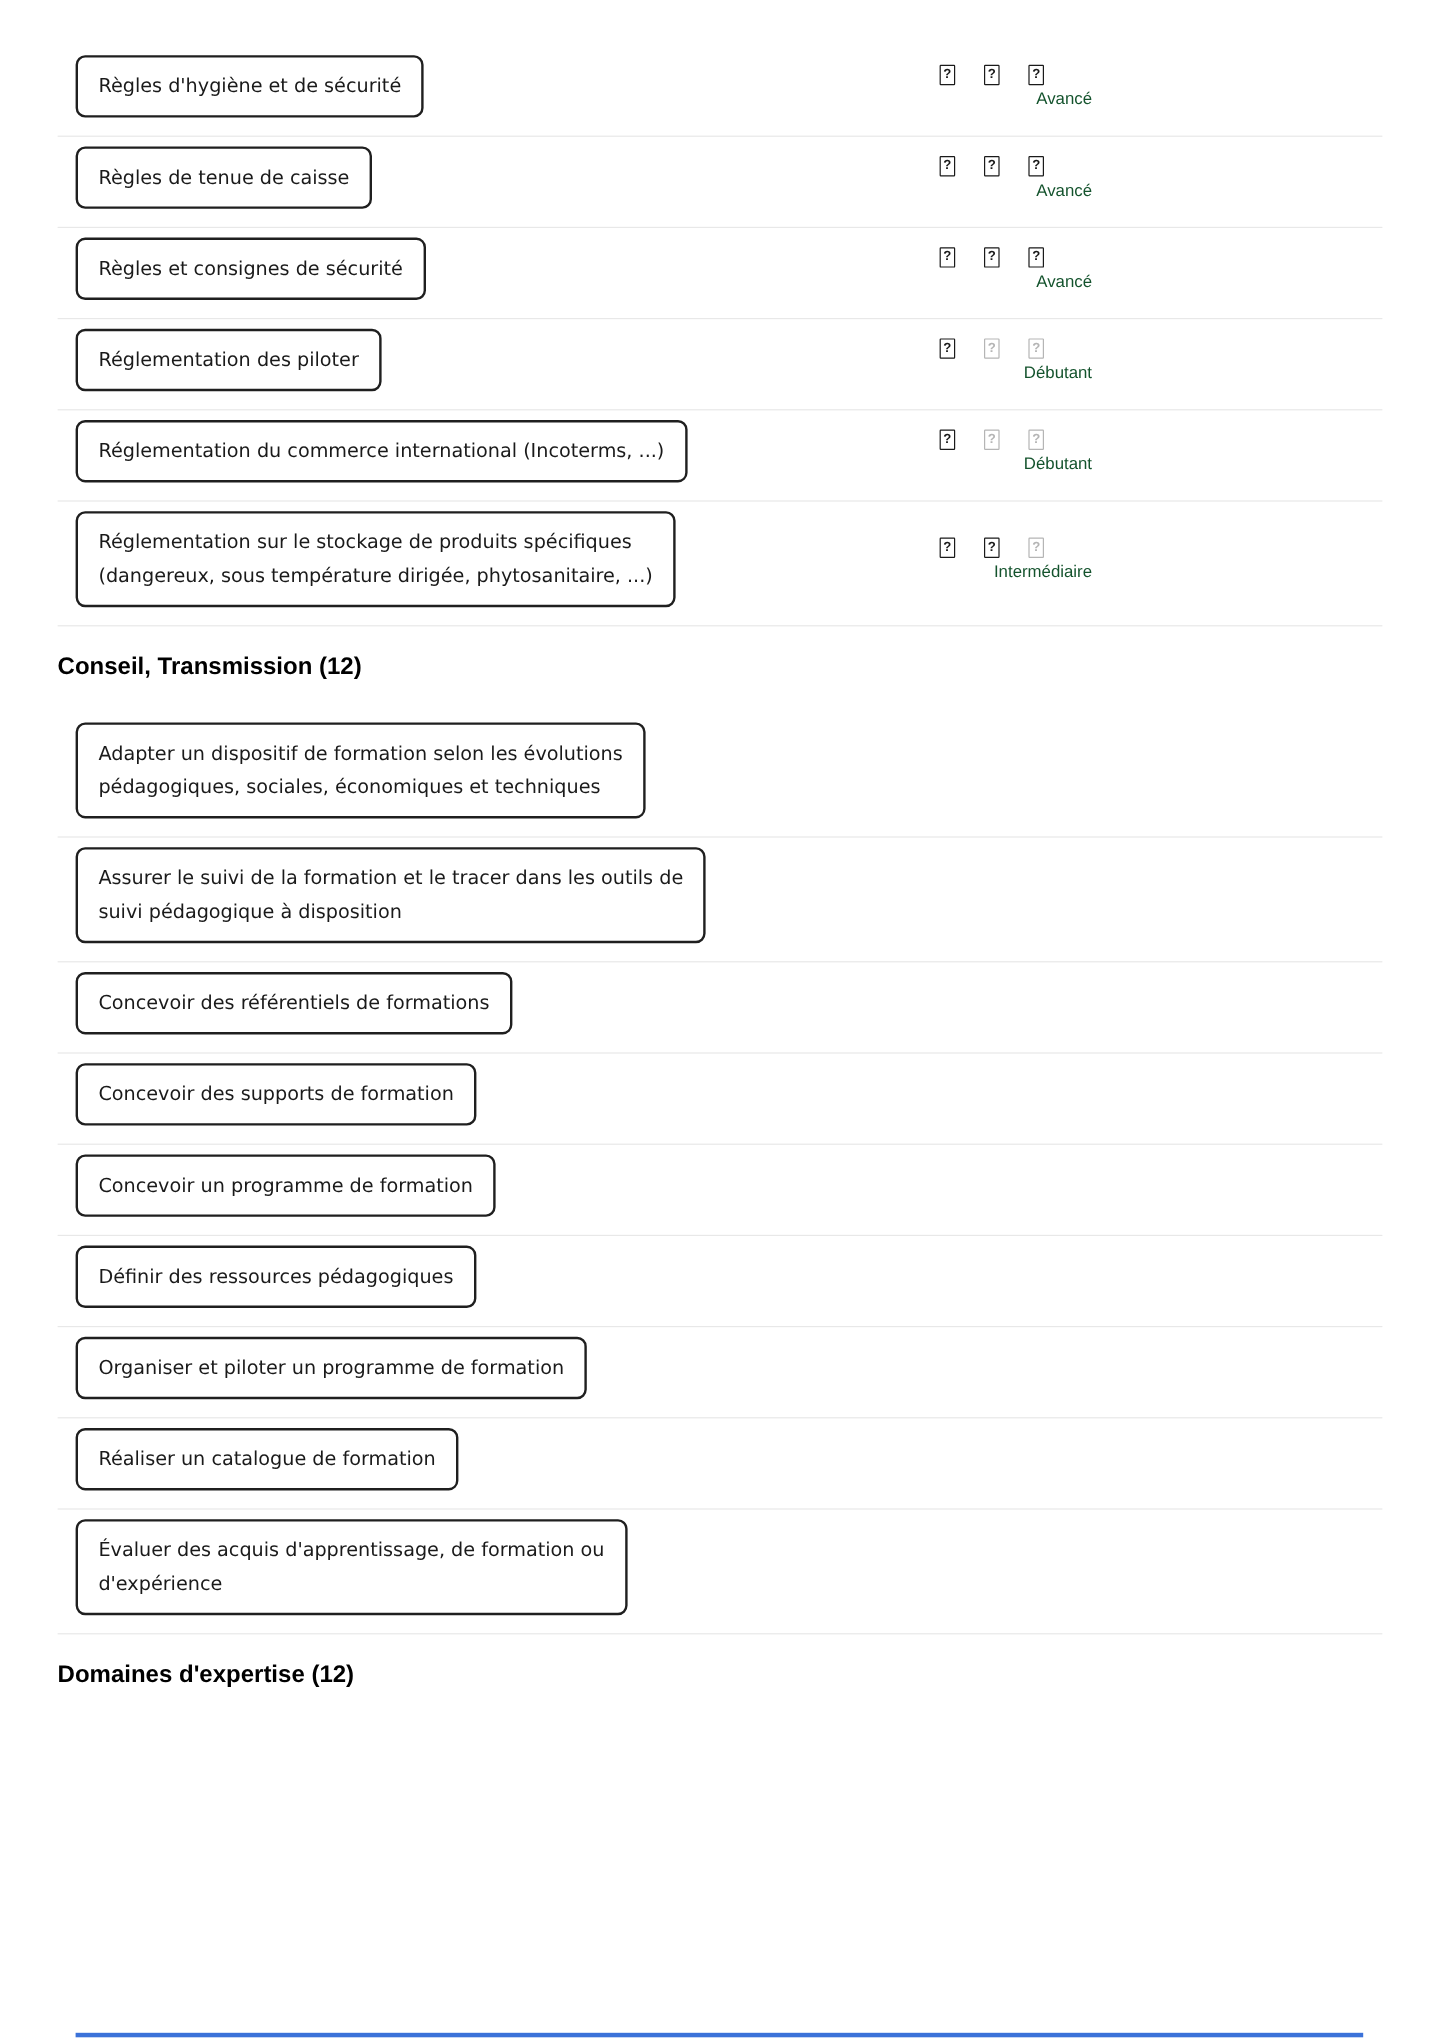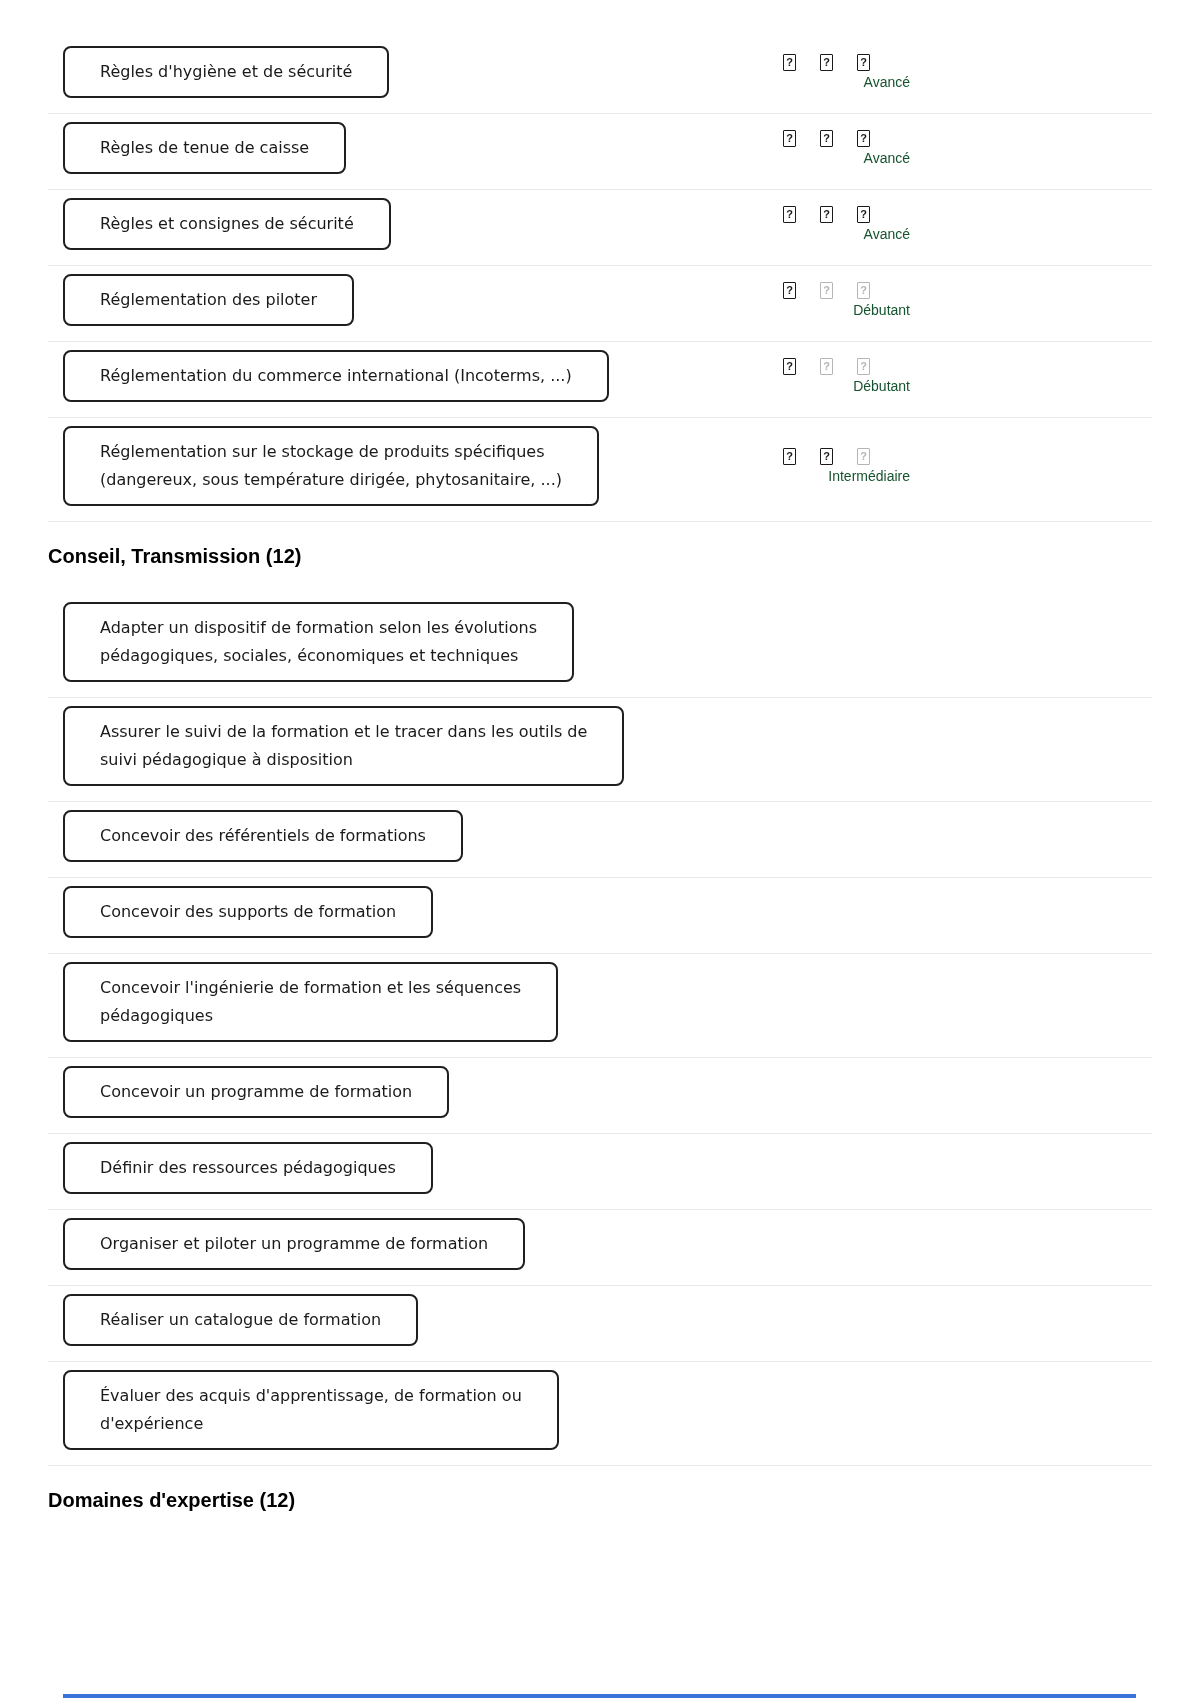--- a/index.html
+++ b/index.html
@@ -16,21 +16,21 @@
   .row{
     position:relative;
     padding:8px 0 15px 0;
     border-bottom:1px solid var(--divider);
   }
   .skill-box{
     display:inline-block;
     margin-left:15px;
     border:2px solid #1f1f1f;
     border-radius:8px;
-    padding:10px 35px;
+    padding:10px 17px;
     background:#ffffff;
   }
   .skill-label{
     font-family:"DejaVu Sans","Liberation Sans",sans-serif;
     font-size:16px;
     line-height:28px;
     color:var(--ink);
     white-space:pre-line;
   }
 
@@ -197,27 +197,20 @@
     
   </div>
 
   <div class="row">
     <div class="skill-box">
       <span class="skill-label">Concevoir des supports de formation</span>
     </div>
     
   </div>
 
-  <div class="row">
-    <div class="skill-box">
-      <span class="skill-label">Concevoir l'ingénierie de formation et les séquences
-pédagogiques</span>
-    </div>
-    
-  </div>
 
   <div class="row">
     <div class="skill-box">
       <span class="skill-label">Concevoir un programme de formation</span>
     </div>
     
   </div>
 
   <div class="row">
     <div class="skill-box">

